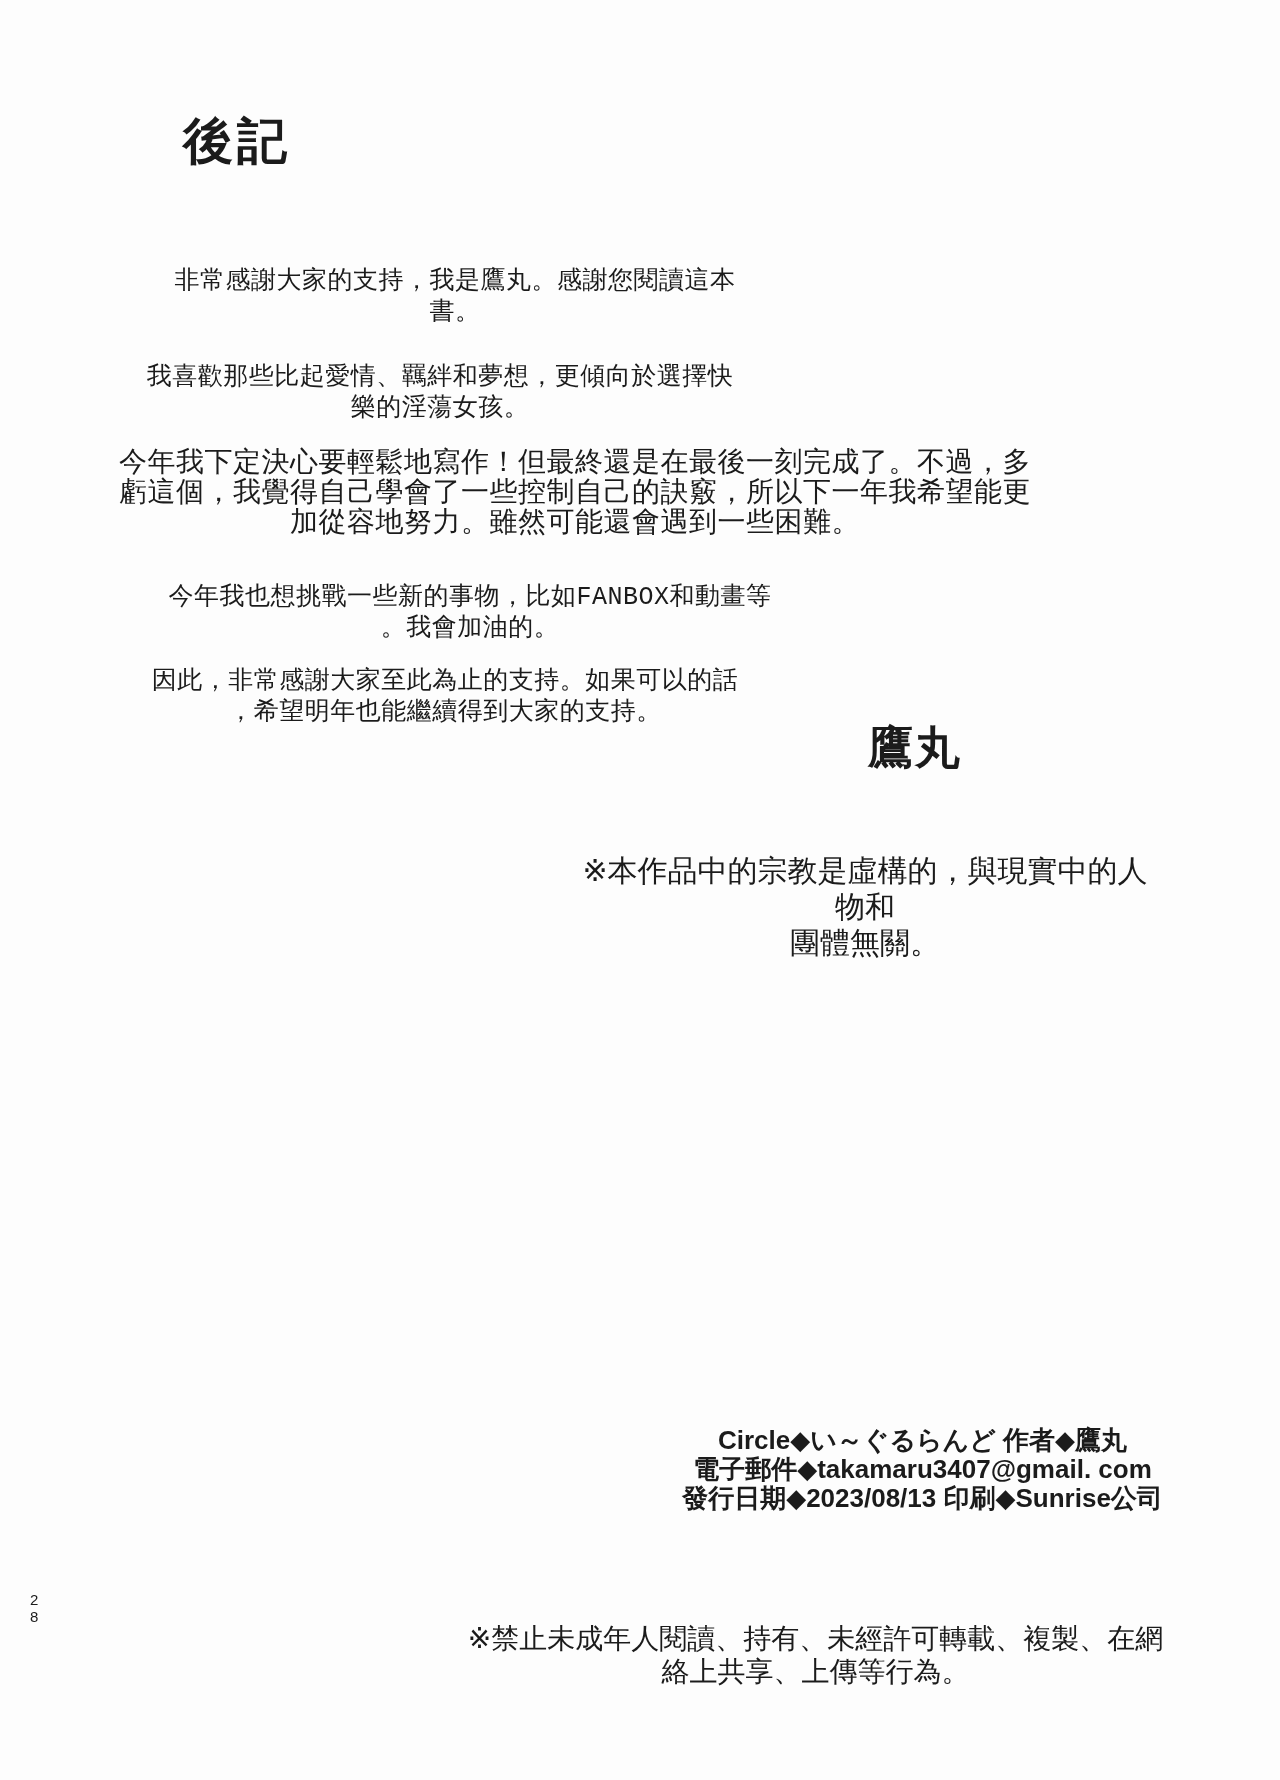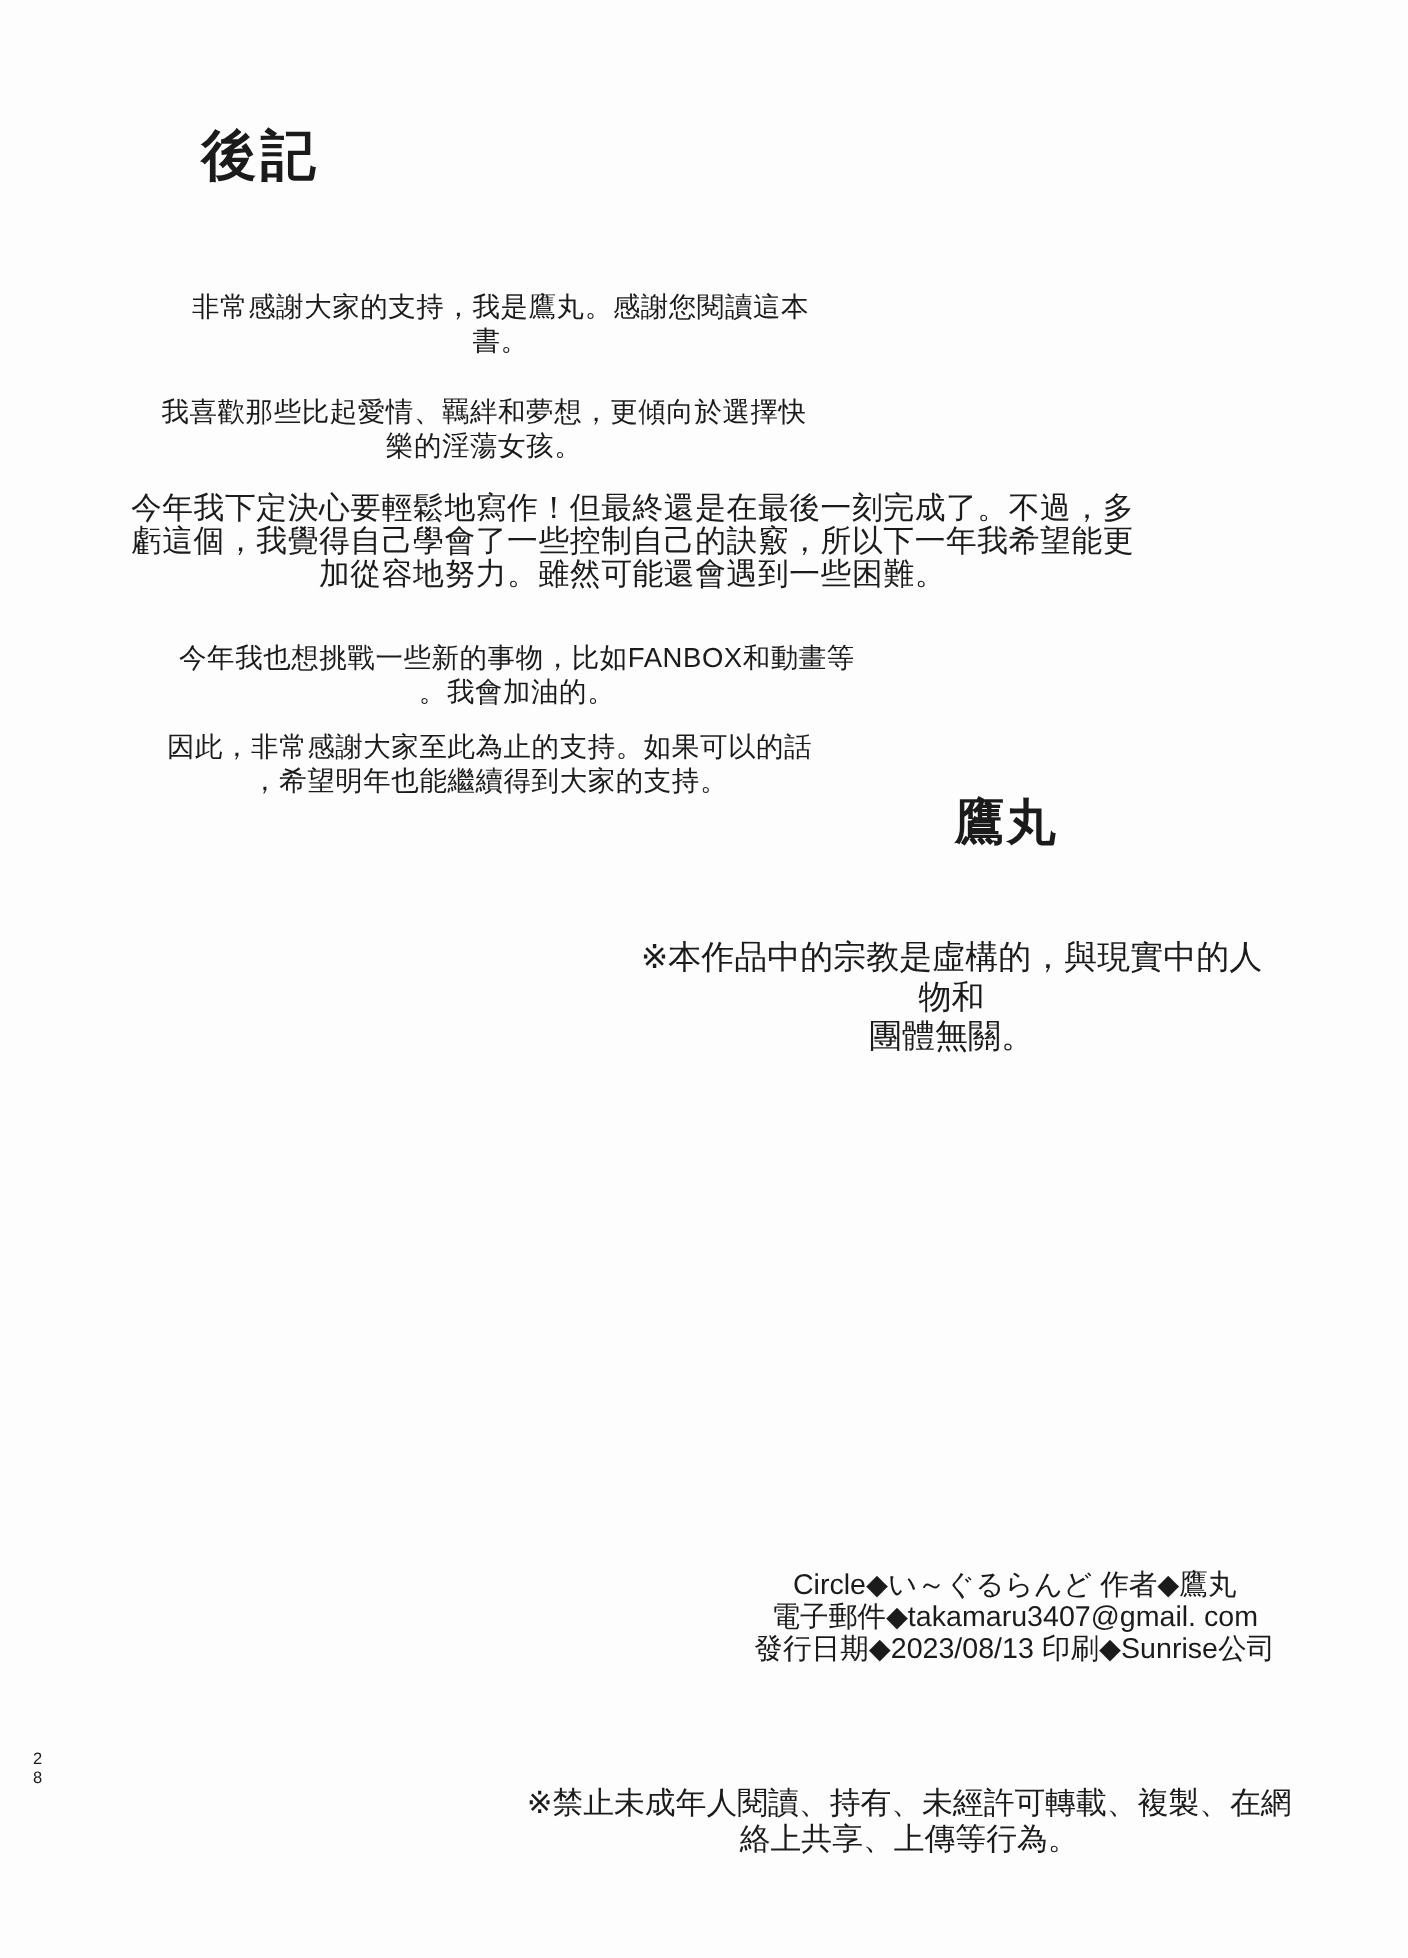--- a/index.html
+++ b/index.html
@@ -32,21 +32,21 @@
     font-size: 25px;
     line-height: 1.22;
     letter-spacing: 0.5px;
   }
   .p1 { left: 155px; top: 252px; width: 600px; margin-top: 12px; }
   .p2 { left: 130px; top: 334px; width: 620px; margin-top: 26px; }
   .p3 {
     left: 95px;  top: 447px; width: 960px;
     font-size: 28px; line-height: 1.08;
   }
-  .p4 { left: 140px; top: 583px; width: 660px; }
+  .p4 { left: 140px; top: 583px; width: 660px; font-family: Liberation Mono, monospace; }
   .p5 { left: 130px; top: 664px; width: 630px; }
 
   .signature {
     left: 868px;
     top: 718px;
     font-size: 45px;
     font-weight: bold;
     letter-spacing: 2px;
   }
 
@@ -57,33 +57,34 @@
     font-size: 30px;
     line-height: 1.2;
   }
 
   .credits {
     left: 650px;
     top: 1426px;
     width: 545px;
     font-size: 26px;
     line-height: 1.12;
+    font-weight: bold;
   }
 
   .page-number {
     left: 30px;
     top: 1592px;
     width: 12px;
     font-size: 15px;
     line-height: 1.1;
     word-break: break-all;
   }
 
   .warning {
-    left: 439px;
+    left: 428px;
     top: 1622px;
     width: 775px;
     font-size: 28px;
     line-height: 1.18;
   }
 </style>
 </head>
 <body>
 
 <div class="page" style="--bg: #fdfdfd; --fg: #1b1b1b;">

